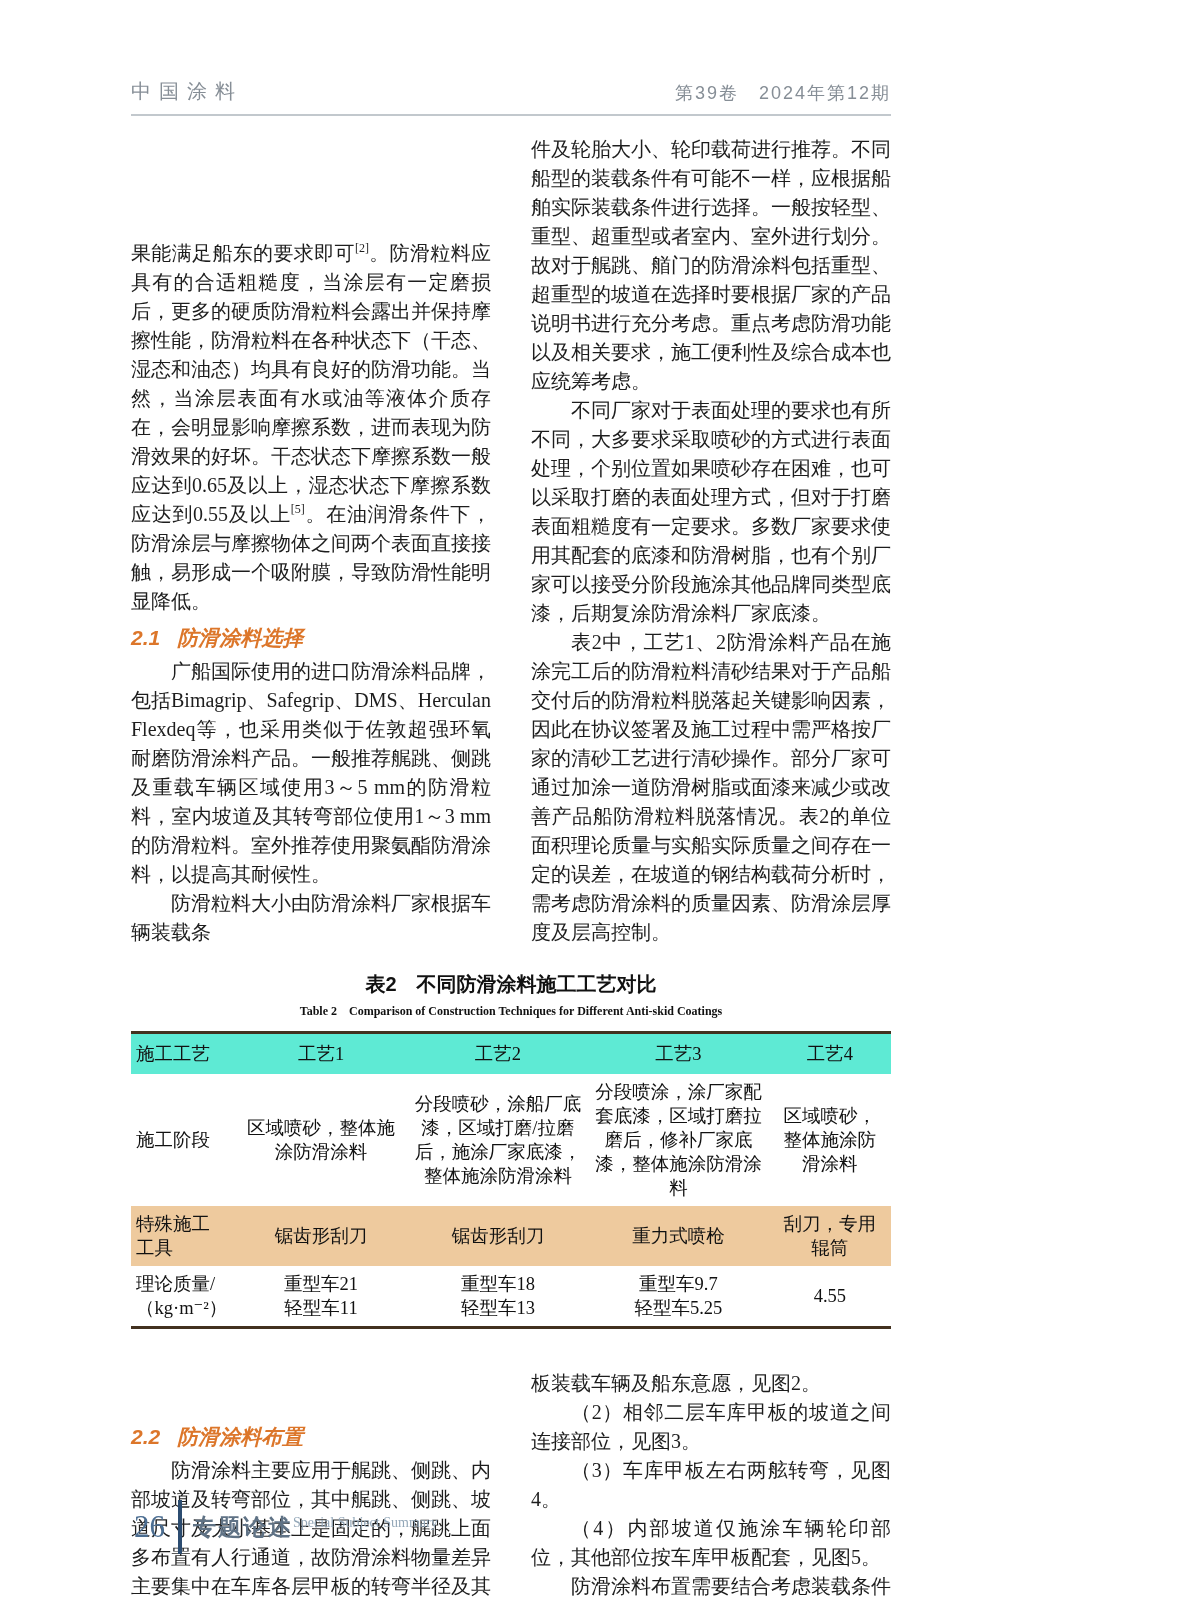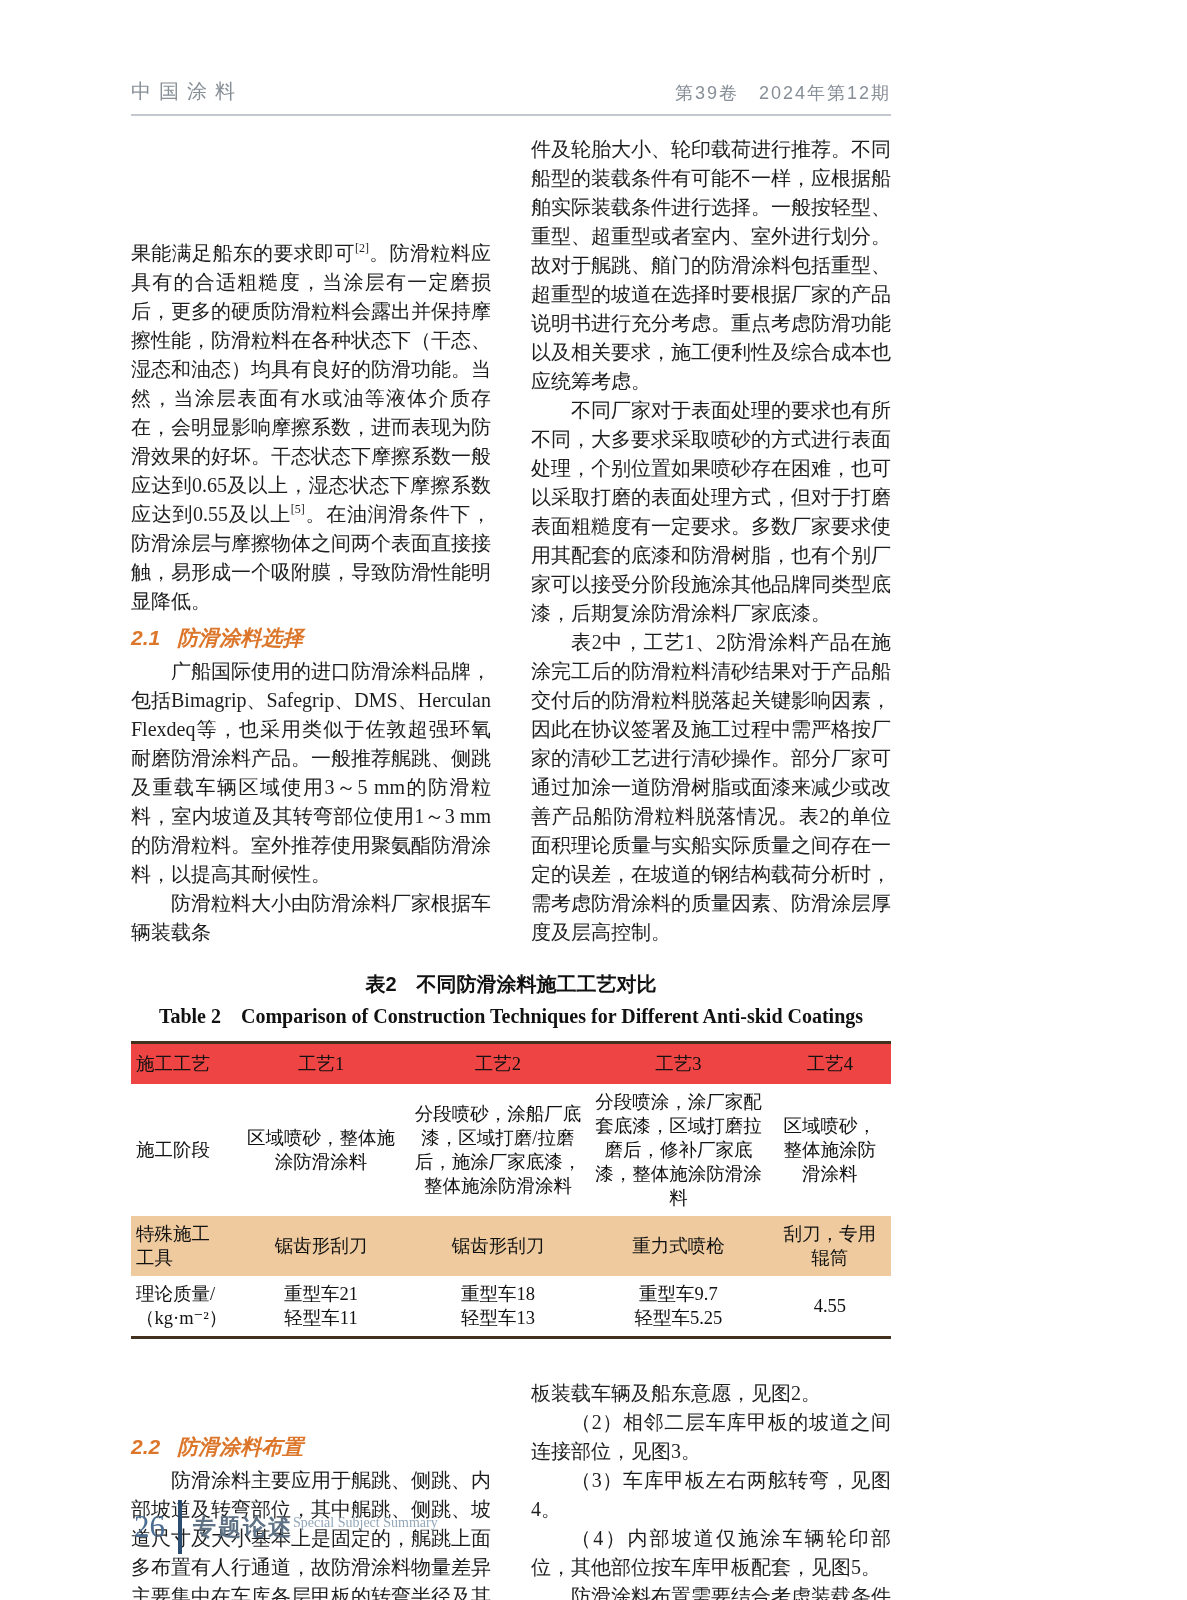--- a/index.html
+++ b/index.html
@@ -30,34 +30,34 @@
     margin:7px 0 5px 0; text-align:left;font-style:italic;
   }
   .section-heading .sec-num { margin-right:17px; }
   
   .table-block { margin-top:24px; }
   .tbl-title-cn {
     text-align:center; font-weight:bold; font-size:20px;
     font-family:"Liberation Sans","DejaVu Sans",sans-serif; color:#111;
   }
   .tbl-title-en {
-    text-align:center; font-weight:bold; font-size:20px; margin-top:5px;
+    text-align:center; font-weight:bold; font-size:12px; margin-top:5px;
     font-family:"Liberation Serif","DejaVu Serif",serif; color:#111;
   }
   table.cmp {
     width:100%; border-collapse:collapse; margin-top:11px;
     border-top:3px solid #42311f; border-bottom:3px solid #42311f;
     font-size:18.5px; line-height:24px; color:#111;
   }
   .cmp th, .cmp td {
     text-align:center; vertical-align:middle;
     padding:6px 7px; white-space:pre-line; font-weight:normal;
   }
   .cmp .row-label, .cmp th.row-label { text-align:left; padding-left:5px; }
-  .cmp thead tr { background:#ef4444; }
+  .cmp thead tr { background:#5eead4; }
   .cmp thead th { padding-top:8px; padding-bottom:8px; }
   .cmp tbody tr:nth-child(even) { background:#eeca9e; }
   col.c0{width:11%;} col.c1{width:23.5%;} col.c2{width:24.5%;}
   col.c3{width:24.5%;} col.c4{width:16.5%;}
   
   .bottom-columns { margin-top:40px; }
   
   .page-footer {
     position:absolute; left:134px; bottom:46px;
     display:flex; align-items:center;

